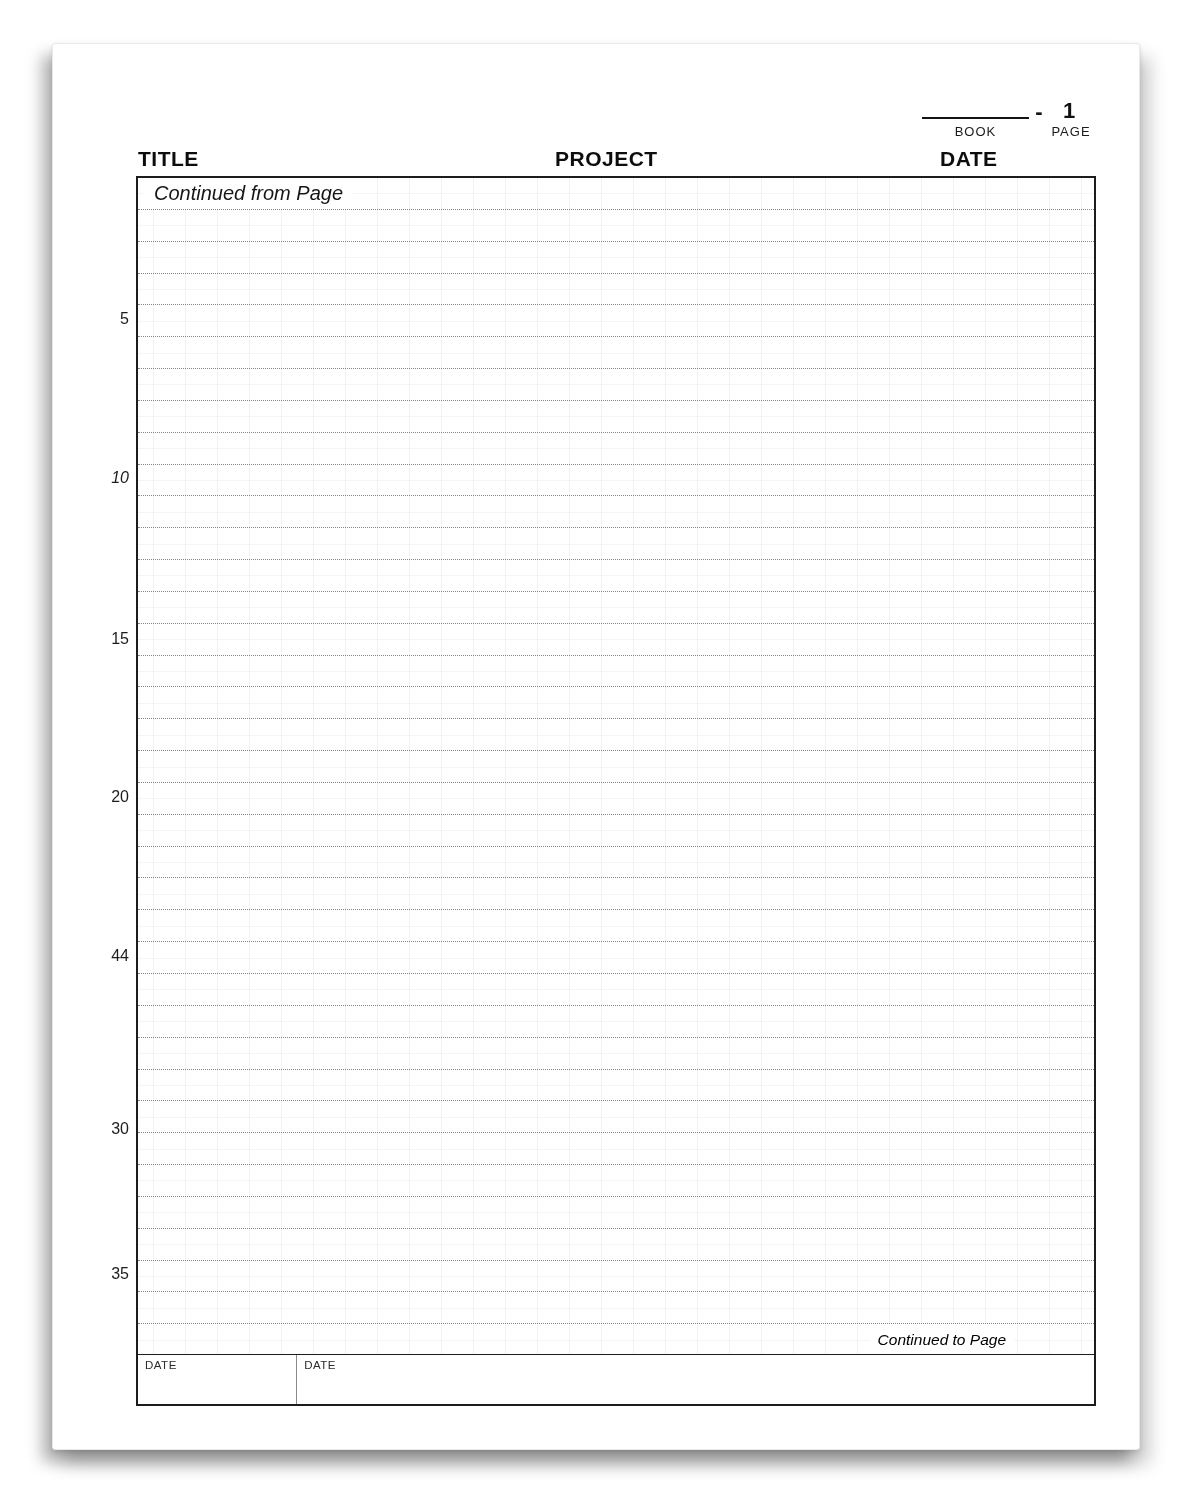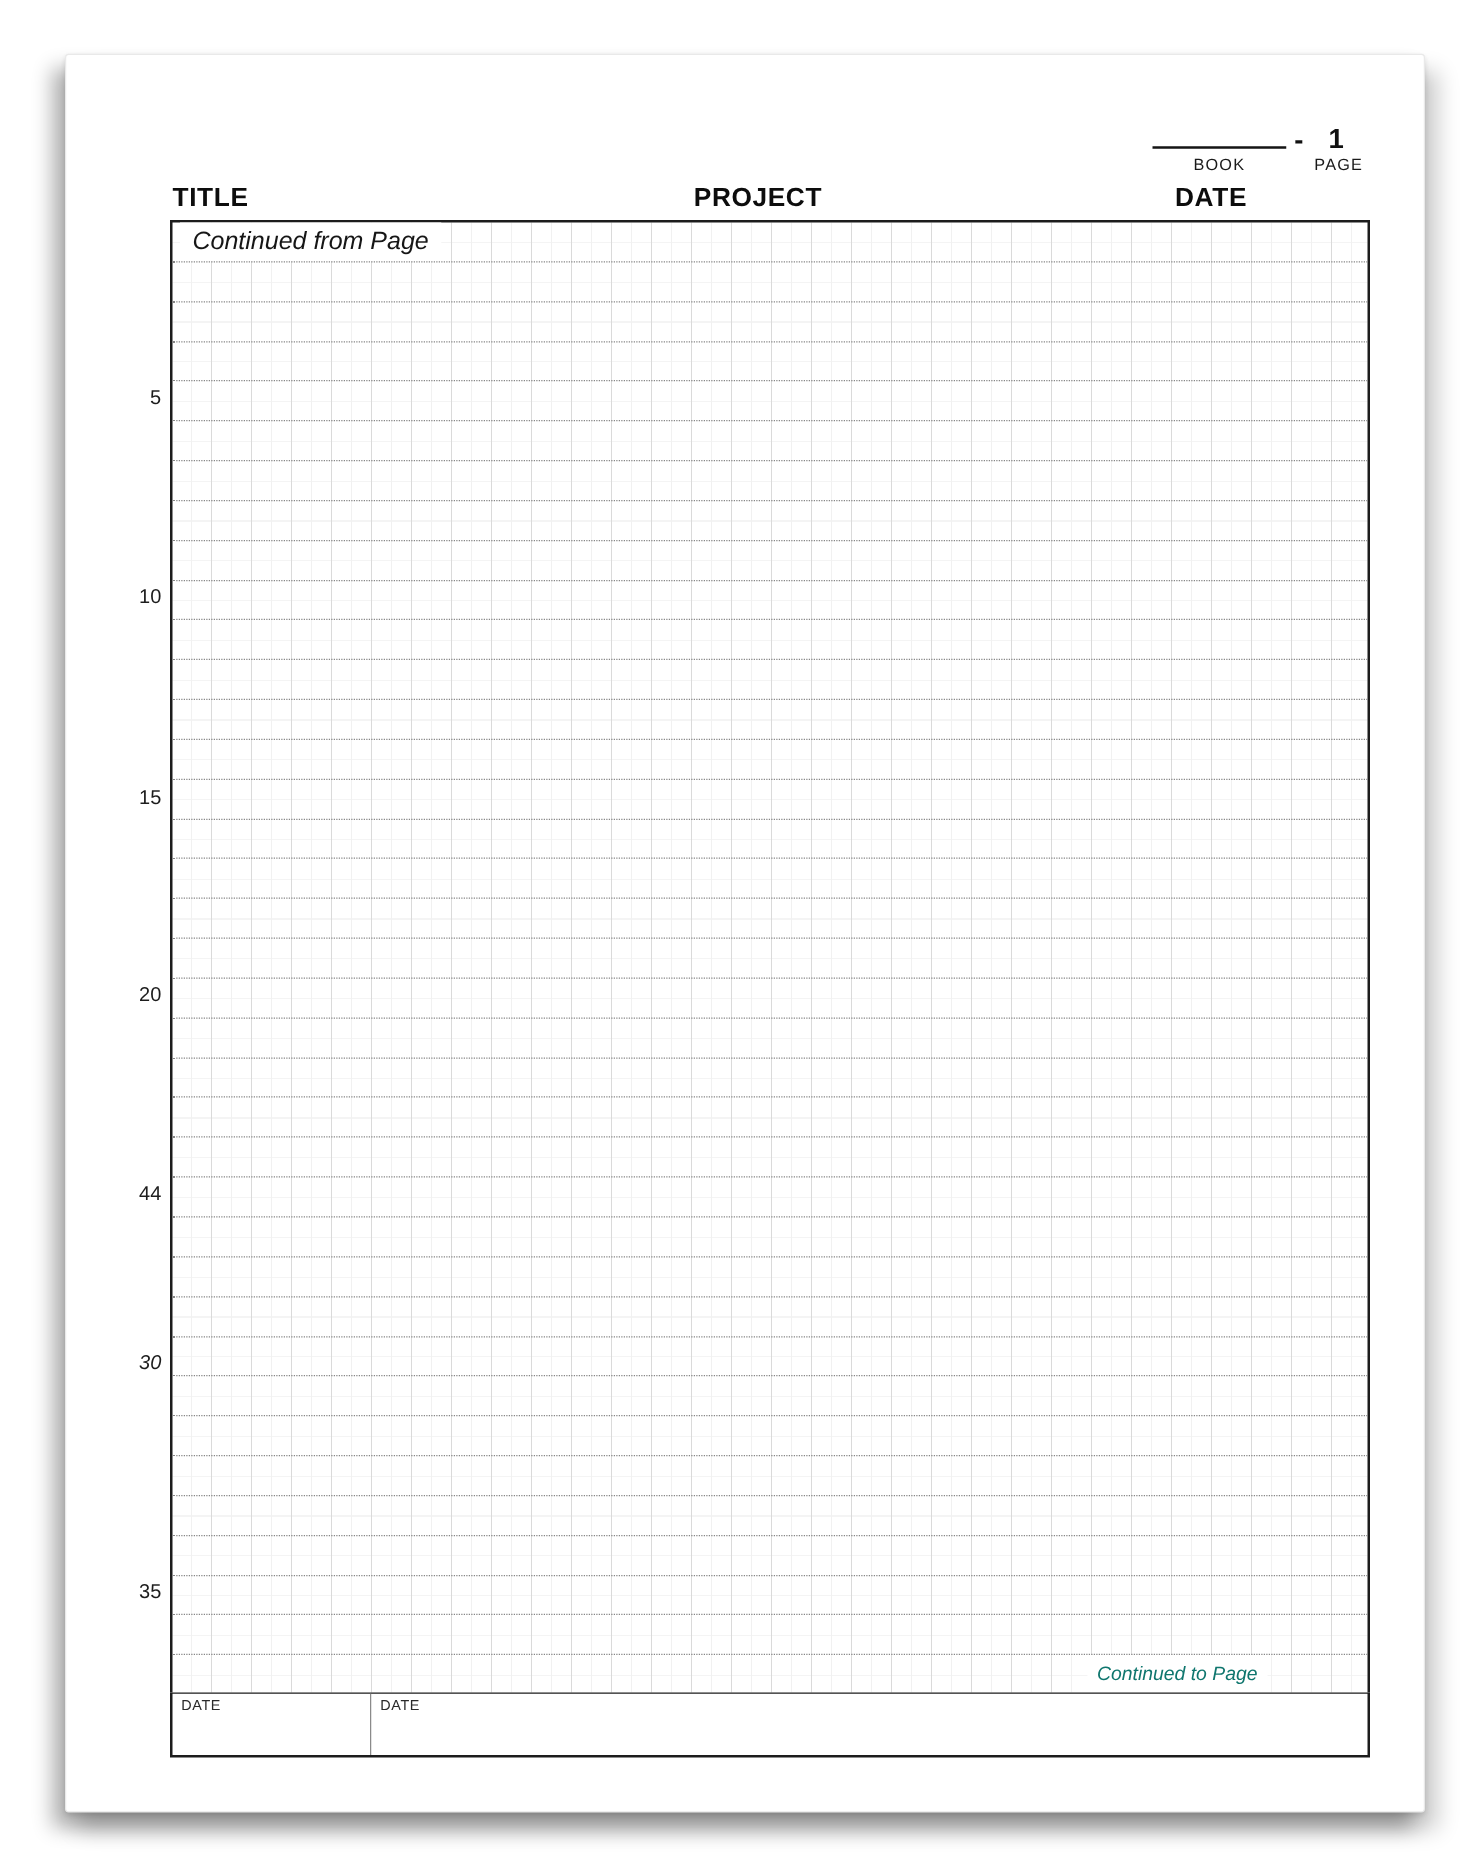--- a/index.html
+++ b/index.html
@@ -42,21 +42,21 @@
       repeating-linear-gradient(to right, transparent 0, transparent 15px, #f1f1f1 15px, #f1f1f1 16px, transparent 16px, transparent 32px),
       repeating-linear-gradient(to bottom, transparent 0, transparent 15.4px, #f4f4f4 15.4px, #f4f4f4 16.4px, transparent 16.4px, transparent 31.84px);
   }
   .hline{position:absolute;left:0;right:0;height:0;border-top:1px dotted #868686;}
   .continued-from{
     position:absolute;left:6px;top:0;height:31px;line-height:31px;
     font-size:20px;font-style:italic;color:#161616;background:#fff;padding:0 10px;
   }
   .continued-to{
     position:absolute;right:80px;top:1146px;height:31px;line-height:31px;
-    font-size:15.5px;font-style:italic;color:#0f766e;background:#fff;padding:0 8px;
+    font-size:15.5px;font-style:italic;color:#000000;background:#fff;padding:0 8px;
   }
   .rownum{
     position:absolute;left:28px;width:48px;text-align:right;
     font-size:16px;color:#1d1d1d;line-height:20px;
   }
   
   .sigbar{
     position:absolute;left:83px;top:1310px;width:960px;height:52px;
     box-sizing:border-box;border:2px solid #1c1c1c;border-top:1px solid #1c1c1c;
     display:flex;background:#fff;
@@ -80,25 +80,25 @@
       <div class="pagenum">1</div>
       <div class="page-label">PAGE</div>
     </div>
 
     <div class="hdr title">TITLE</div>
     <div class="hdr project">PROJECT</div>
     <div class="hdr date">DATE</div>
 
     <div id="rownums">
         <div class="rownum" style="top: 265.28px;">5</div>
-        <div class="rownum" style="top: 424.48px;">10</div>
+        <div class="rownum" style="top: 424.48px; font-style: italic;">10</div>
         <div class="rownum" style="top: 585px;">15</div>
         <div class="rownum" style="top: 742.88px;">20</div>
         <div class="rownum" style="top: 902.08px;">44</div>
-        <div class="rownum" style="top: 1037px; font-style: italic;">30</div>
+        <div class="rownum" style="top: 1075px;">30</div>
         <div class="rownum" style="top: 1220.48px;">35</div>
       </div>
 
     <div class="grid" id="grid">
       <div class="continued-from">Continued from Page</div>
       <div class="continued-to">Continued to Page</div>
     <div class="hline" style="top: 30.84px;"></div>
         <div class="hline" style="top: 62.68px;"></div>
         <div class="hline" style="top: 94.52px;"></div>
         <div class="hline" style="top: 126.36px;"></div>

